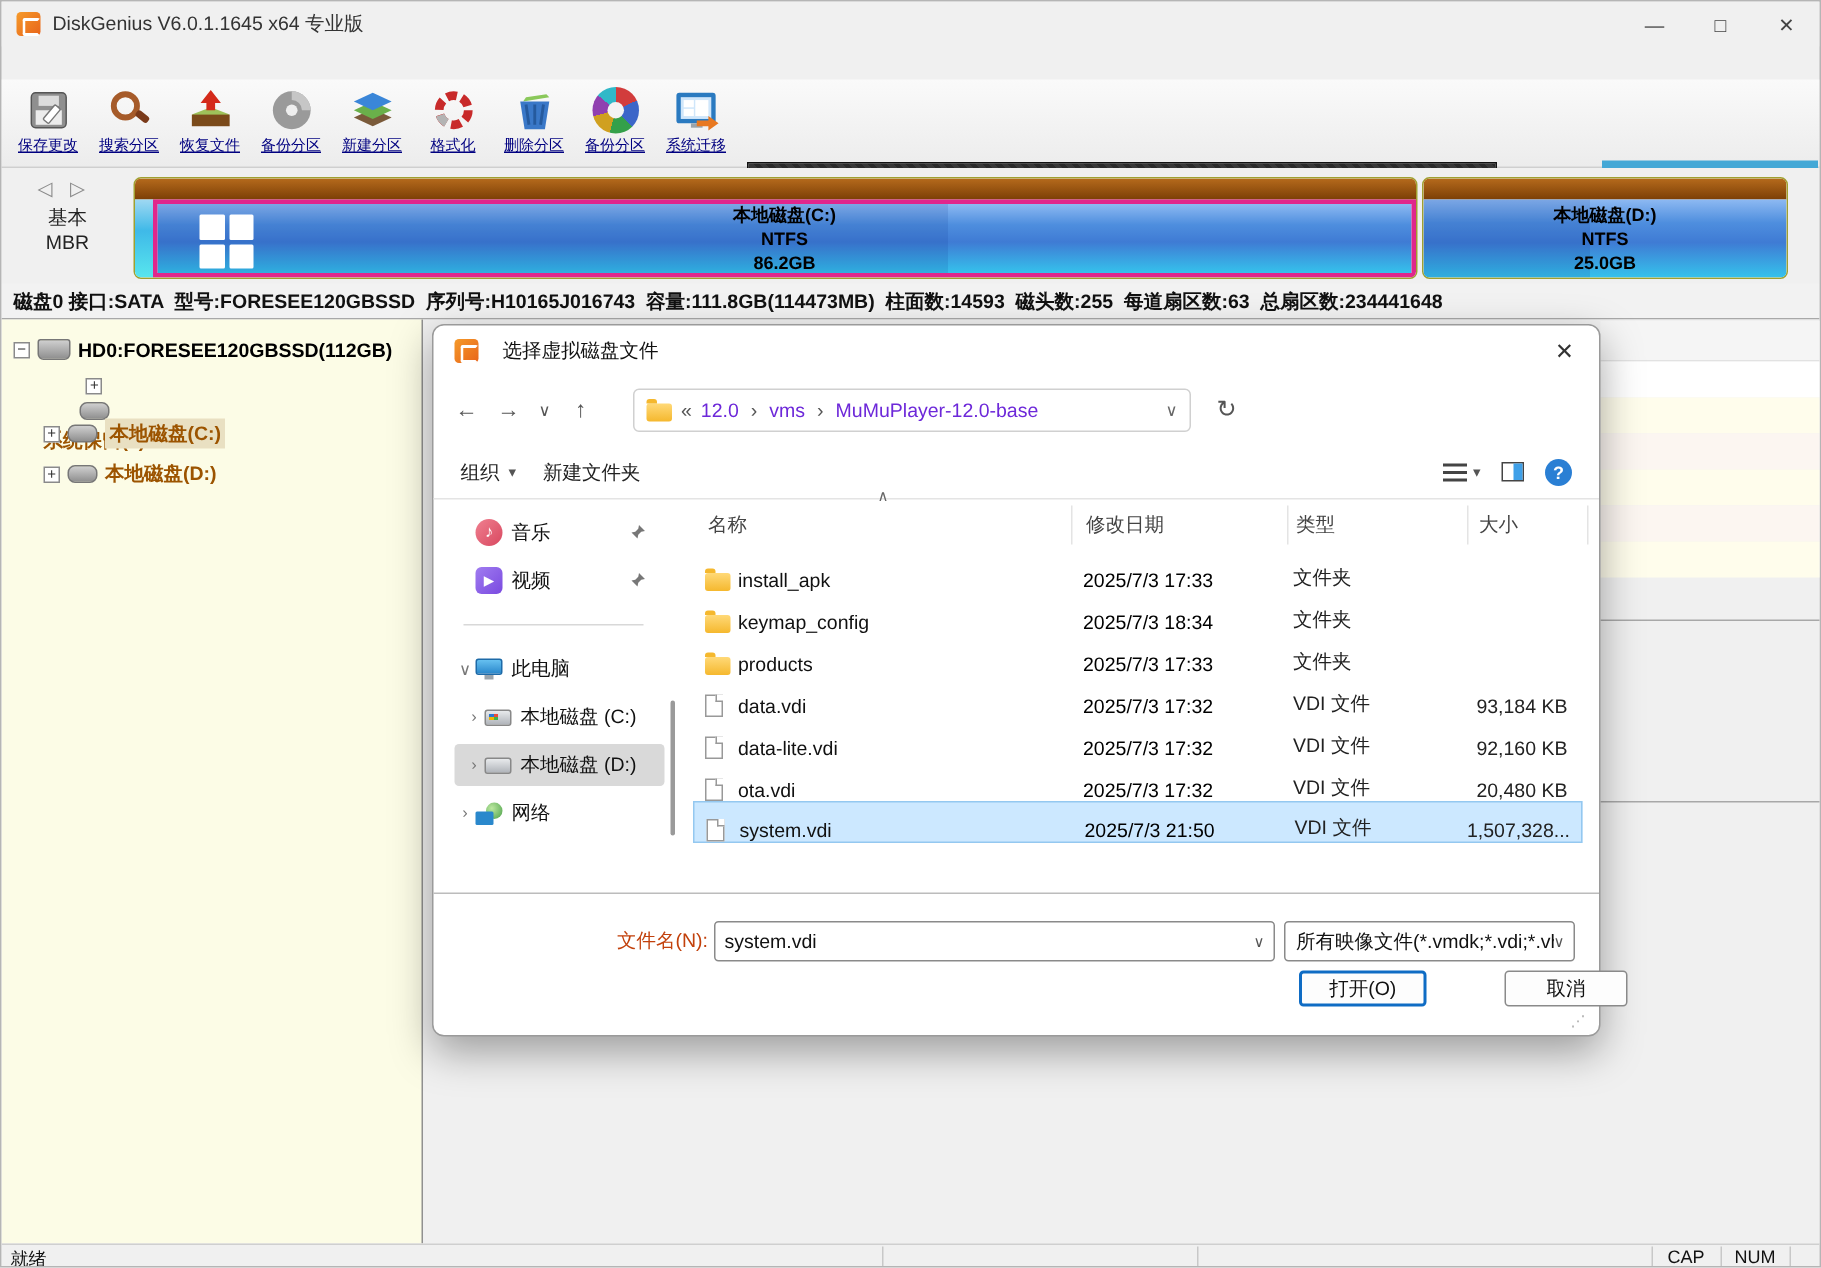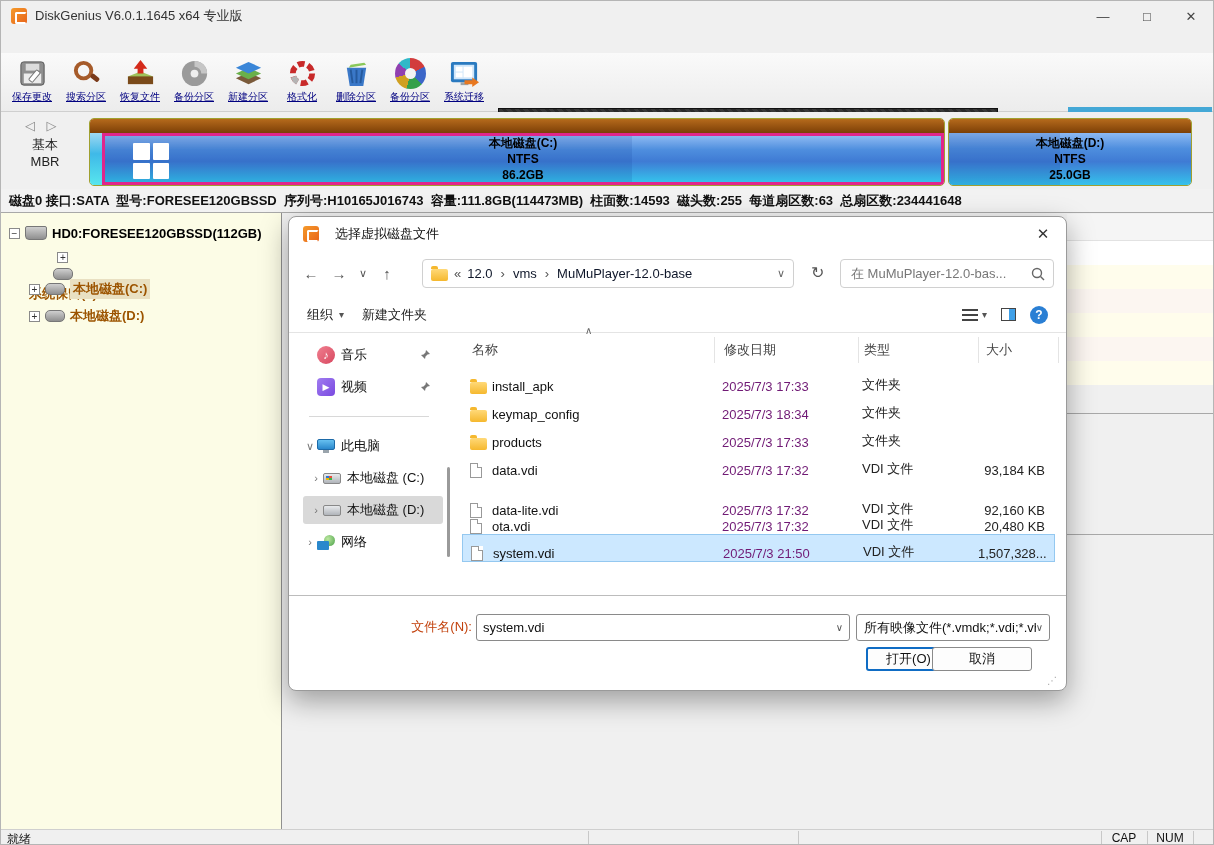--- a/index.html
+++ b/index.html
@@ -91,21 +91,21 @@
   
   .dialog{left:287px;top:215px;width:779px;height:475px;background:#fff;border:1px solid #9a9a9a;
     border-radius:8px;box-sizing:border-box;box-shadow:0 10px 28px rgba(0,0,0,0.35);}
   .dlg-title{left:0;top:0;width:100%;height:33px;display:flex;align-items:center;}
   .dlg-title .app-icon{margin-left:14px;}
   .dlg-close{margin-left:auto;width:46px;height:100%;display:flex;align-items:center;justify-content:center;color:#333;font-size:15px;}
   .dlg-nav{left:0;top:34px;width:100%;height:44px;display:flex;align-items:center;}
   .nav-ico{width:28px;text-align:center;color:#555;font-size:15px;flex:none;}
   .crumb-box{position:absolute;left:133px;top:8px;width:372px;height:29px;border:1px solid #d0d0d0;border-radius:4px;
     display:flex;align-items:center;box-sizing:border-box;padding-left:8px;gap:6px;}
-  .crumb{color:#0f172a;}
+  .crumb{color:#6d28d9;}
   .crumb-sep{color:#555;padding:0 2px;}
   .crumb-prefix{color:#555;}
   .crumb-caret{margin-left:auto;margin-right:8px;color:#666;font-size:11px;}
   .refresh-ico{position:absolute;left:522px;top:12px;color:#555;font-size:16px;}
   .search-box{position:absolute;left:551px;top:8px;width:214px;height:29px;border:1px solid #d0d0d0;border-radius:4px;
     box-sizing:border-box;display:flex;align-items:center;}
   .search-box input{flex:1;border:none;outline:none;font:13px "Liberation Sans",sans-serif;color:#444;padding:0 4px 0 10px;background:transparent;min-width:0;}
   .search-box input::placeholder{color:#777;}
   .dlg-cmd{left:0;top:80px;width:100%;height:36px;display:flex;align-items:center;border-bottom:1px solid #e4e4e4;box-sizing:border-box;}
   .cmd-item{color:#222;margin-left:18px;display:flex;align-items:center;gap:6px;}
@@ -142,21 +142,21 @@
   .sb-scroll{position:absolute;width:3px;background:#9a9a9a;border-radius:2px;}
 
   
   .sort-caret{position:absolute;color:#666;font-size:10px;}
   .col-head{position:absolute;color:#444;height:24px;display:flex;align-items:flex-end;}
   .col-line{position:absolute;width:1px;background:#e4e4e4;}
   .file-row{position:absolute;left:173px;width:593px;height:28px;display:flex;align-items:flex-end;box-sizing:border-box;}
   .file-row.selected{background:#cce8ff;border:1px solid #94c8f0;}
   .f-icon-cell{width:22px;margin-left:8px;flex:none;display:flex;}
   .f-name{width:230px;color:#111;white-space:nowrap;}
-  .f-date{width:140px;color:#701a75;}
+  .f-date{width:140px;color:#000000;}
   .f-type{width:115px;color:#222;}
   .f-size{width:68px;text-align:right;color:#222;white-space:nowrap;}
   .folder-ico{width:17px;height:12px;background:linear-gradient(#ffd978,#f5b82e);border-radius:2px;position:relative;margin-top:2px;}
   .folder-ico::before{content:"";position:absolute;left:0;top:-3px;width:7px;height:3px;background:#f5b82e;border-radius:2px 2px 0 0;}
   .fileic{width:12px;height:15px;background:#fff;border:1px solid #999;box-sizing:border-box;position:relative;}
   .fileic::after{content:"";position:absolute;right:-1px;top:-1px;width:4px;height:4px;background:#fff;border-left:1px solid #999;border-bottom:1px solid #999;}
 
   
   .dlg-divider{left:0;top:378px;width:100%;height:1px;background:#bcbcbc;}
   .fn-label{position:absolute;left:0;top:397px;width:183px;text-align:right;line-height:26px;color:#c2410c;}
@@ -387,27 +387,20 @@
         <span class="folder-ico"></span>
         <span class="crumb-prefix">«</span>
         <span class="crumb">12.0</span>
         <span class="crumb-sep">›</span>
         <span class="crumb">vms</span>
         <span class="crumb-sep">›</span>
         <span class="crumb">MuMuPlayer-12.0-base</span>
         <span class="crumb-caret">∨</span>
       </div>
       <span class="refresh-ico">↻</span>
-      <div class="search-box">
-        <input placeholder="在 MuMuPlayer-12.0-bas..." style="">
-        <svg width="14" height="14" viewBox="0 0 14 14" style="margin-right:8px;flex:none;">
-            <circle cx="6" cy="6" r="4.5" fill="none" stroke="#666" stroke-width="1.4"></circle>
-            <line x1="9.5" y1="9.5" x2="13" y2="13" stroke="#666" stroke-width="1.4"></line>
-          </svg>
-      </div>
     </div>
 
     <div class="abs dlg-cmd">
       <span class="cmd-item">
         <span>组织</span>
         <span class="caret-down">▾</span>
       </span>
       <span class="cmd-item">
         <span>新建文件夹</span>
       </span>
@@ -513,21 +506,21 @@
     </div>
     <div class="file-row" style="top:233px;">
       <span class="f-icon-cell">
           <span class="fileic"></span>
         </span>
       <span class="f-name">data.vdi</span>
       <span class="f-date">2025/7/3 17:32</span>
       <span class="f-type">VDI 文件</span>
       <span class="f-size">93,184 KB</span>
     </div>
-    <div class="file-row" style="top:261px;margin-top:12px;">
+    <div class="file-row" style="top:261px;">
       <span class="f-icon-cell">
           <span class="fileic"></span>
         </span>
       <span class="f-name">data-lite.vdi</span>
       <span class="f-date">2025/7/3 17:32</span>
       <span class="f-type">VDI 文件</span>
       <span class="f-size">92,160 KB</span>
     </div>
     <div class="file-row" style="top:289px;">
       <span class="f-icon-cell">
@@ -552,21 +545,21 @@
     <div class="fn-label">文件名(N):</div>
     <div class="combo" style="left:187px;top:397px;width:374px;">
       <input value="system.vdi" style="">
       <span class="caret-down">∨</span>
     </div>
     <div class="combo" style="left:567px;top:397px;width:194px;">
       <span class="sel-text">所有映像文件(*.vmdk;*.vdi;*.vh</span>
       <span class="caret-down">∨</span>
     </div>
     <div class="btn primary" style="left:577px;top:430px;width:85px;">打开(O)</div>
-    <div class="btn" style="left:643px;top:430px;width:100px;">取消</div>
+    <div class="btn" style="left:714px;top:430px;width:82px;">取消</div>
     <div class="grip" style="left:758px;top:458px;">⋰</div>
   </div>
 
   <div class="abs statusbar">
     <span class="sb-ready">就绪</span>
     <span class="sb-div" style="left:587px;"></span>
     <span class="sb-div" style="left:797px;"></span>
     <span class="sb-div" style="left:1100px;"></span>
     <span class="sb-key" style="left:1102px;">CAP</span>
     <span class="sb-div" style="left:1146px;"></span>

